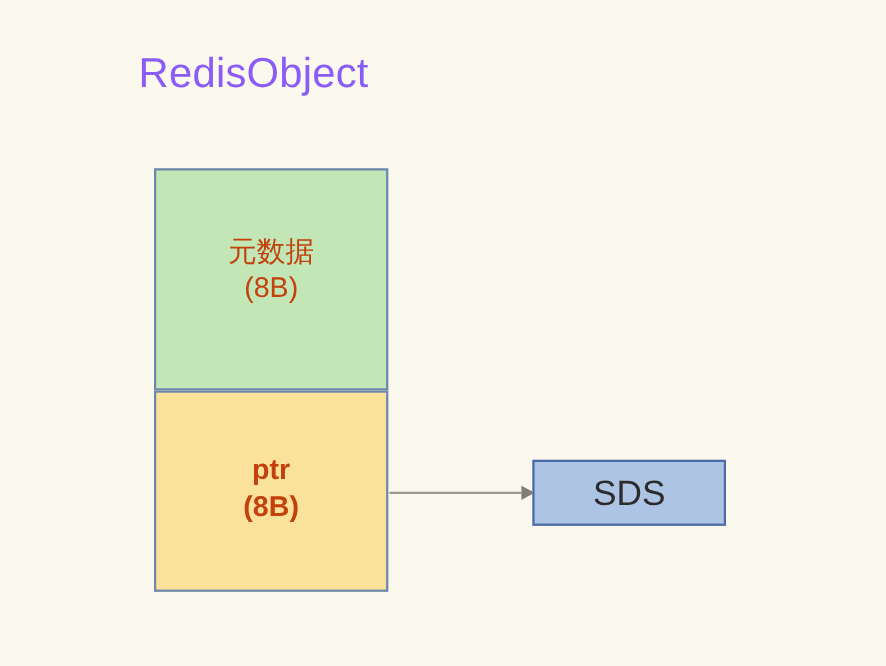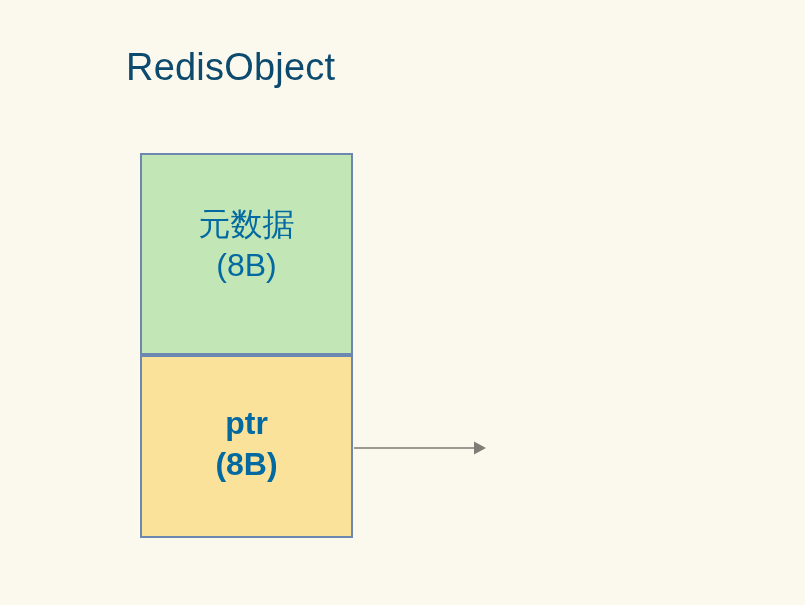--- a/index.html
+++ b/index.html
@@ -20,21 +20,21 @@
     height: 605px;
   }
 
   
   .diagram-title {
     position: absolute;
     left: 126px;
     top: 46px;
     font-size: 38px;
     font-weight: 400;
-    color: #0c4a6e;
+    color: #8b5cf6;
     letter-spacing: 0.2px;
     white-space: nowrap;
   }
 
   
   .struct-stack {
     position: absolute;
     left: 140px;
     top: 153px;
     width: 213px;
@@ -57,22 +57,22 @@
     height: 202px;
     background: #C3E6B6;
   }
   .cell-ptr {
     top: 202px;
     height: 183px;
     background: #FBE29A;
     font-weight: bold;
   }
   .cell-line {
-    font-size: 32px;
-    color: #0369a1;
+    font-size: 26px;
+    color: #c2410c;
     line-height: 1.28;
     text-align: center;
     white-space: nowrap;
   }
   .cell-meta .cell-line-1 { margin-top: -18px; }
   .cell-ptr  .cell-line-1 { margin-top: -6px; }
 
   
   .sds-box {
     position: absolute;
@@ -122,14 +122,17 @@
       <div class="cell-line cell-line-2">(8B)</div>
     </div>
 
   </div>
 
   <svg class="connector" width="142" height="42" viewBox="0 0 142 42">
     <line x1="6" y1="20" x2="126" y2="20" stroke="#9A9A92" stroke-width="2"></line>
     <polygon points="126,13.5 138,20 126,26.5" fill="#7E7E76"></polygon>
   </svg>
 
+  <div class="sds-box">
+    <span class="sds-label">SDS</span>
+  </div>
 
 </div>
 
 </body></html>

